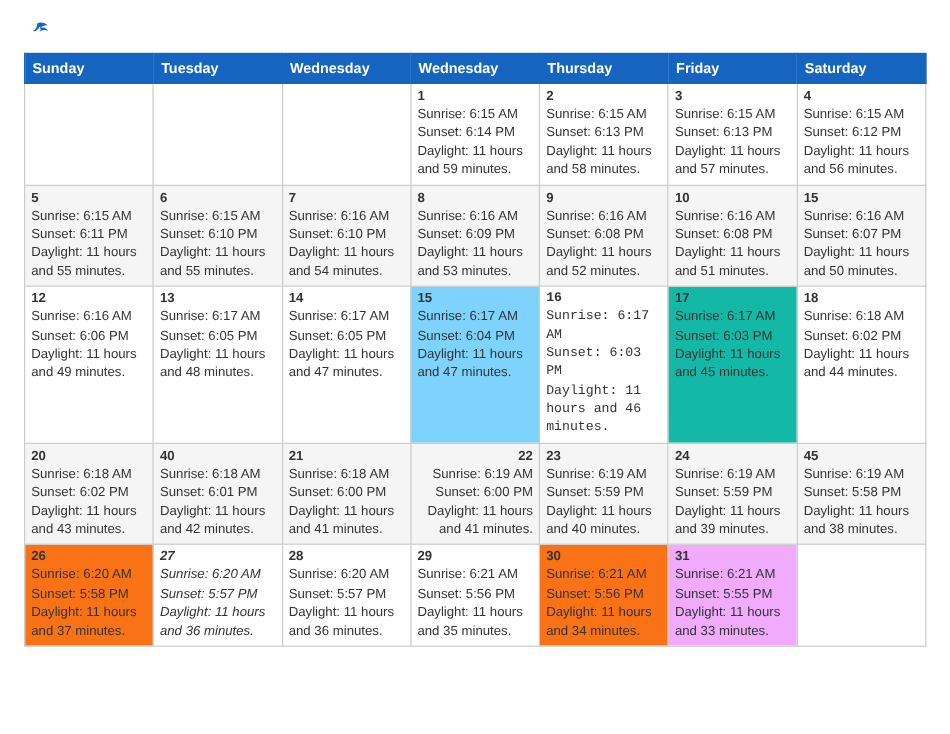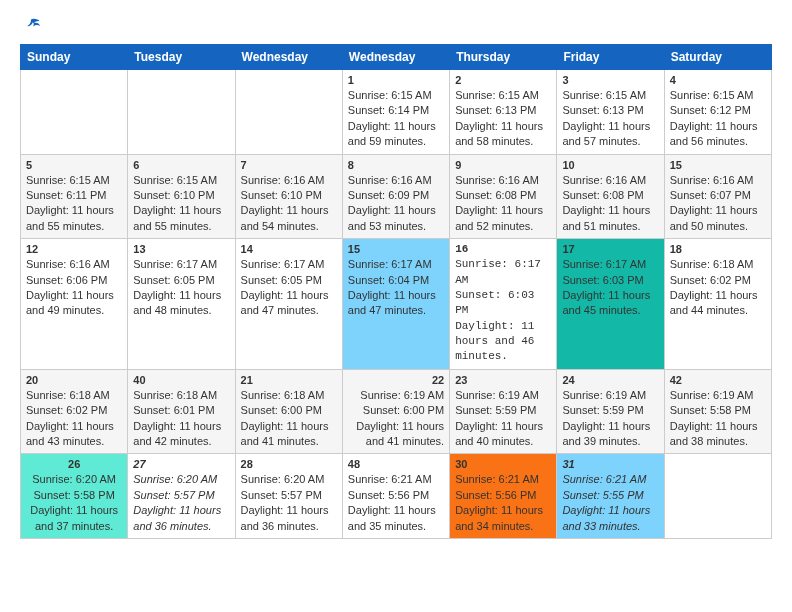--- a/index.html
+++ b/index.html
@@ -284,58 +284,58 @@
 Sunset: 5:59 PM
 Daylight: 11 hours and 40 minutes.</div>
           </td>
           <td style="background-color: rgb(245, 245, 245);">
             <div class="day-number">24</div>
             <div class="day-info" style="white-space: pre-line;">Sunrise: 6:19 AM
 Sunset: 5:59 PM
 Daylight: 11 hours and 39 minutes.</div>
           </td>
           <td style="background-color: rgb(245, 245, 245);">
-            <div class="day-number">42</div>
+            <div class="day-number">45</div>
             <div class="day-info" style="white-space: pre-line;">Sunrise: 6:19 AM
 Sunset: 5:58 PM
 Daylight: 11 hours and 38 minutes.</div>
           </td>
         </tr>
         <tr>
-          <td style="background-color: #5eead4; text-align: center;">
+          <td style="background-color: #f97316;">
             <div class="day-number">26</div>
             <div class="day-info" style="white-space: pre-line;">Sunrise: 6:20 AM
 Sunset: 5:58 PM
 Daylight: 11 hours and 37 minutes.</div>
           </td>
           <td style="background-color: rgb(255, 255, 255); font-style: italic;">
             <div class="day-number">27</div>
             <div class="day-info" style="white-space: pre-line;">Sunrise: 6:20 AM
 Sunset: 5:57 PM
 Daylight: 11 hours and 36 minutes.</div>
           </td>
           <td style="background-color: rgb(255, 255, 255);">
             <div class="day-number">28</div>
             <div class="day-info" style="white-space: pre-line;">Sunrise: 6:20 AM
 Sunset: 5:57 PM
 Daylight: 11 hours and 36 minutes.</div>
           </td>
           <td style="background-color: rgb(255, 255, 255);">
-            <div class="day-number">48</div>
+            <div class="day-number">29</div>
             <div class="day-info" style="white-space: pre-line;">Sunrise: 6:21 AM
 Sunset: 5:56 PM
 Daylight: 11 hours and 35 minutes.</div>
           </td>
           <td style="background-color: #f97316;">
             <div class="day-number">30</div>
             <div class="day-info" style="white-space: pre-line;">Sunrise: 6:21 AM
 Sunset: 5:56 PM
 Daylight: 11 hours and 34 minutes.</div>
           </td>
-          <td style="background-color: #7dd3fc; font-style: italic;">
+          <td style="background-color: #f0abfc;">
             <div class="day-number">31</div>
             <div class="day-info" style="white-space: pre-line;">Sunrise: 6:21 AM
 Sunset: 5:55 PM
 Daylight: 11 hours and 33 minutes.</div>
           </td>
           <td class="empty-cell"></td>
         </tr>
       </tbody>
   </table>
 </div>

